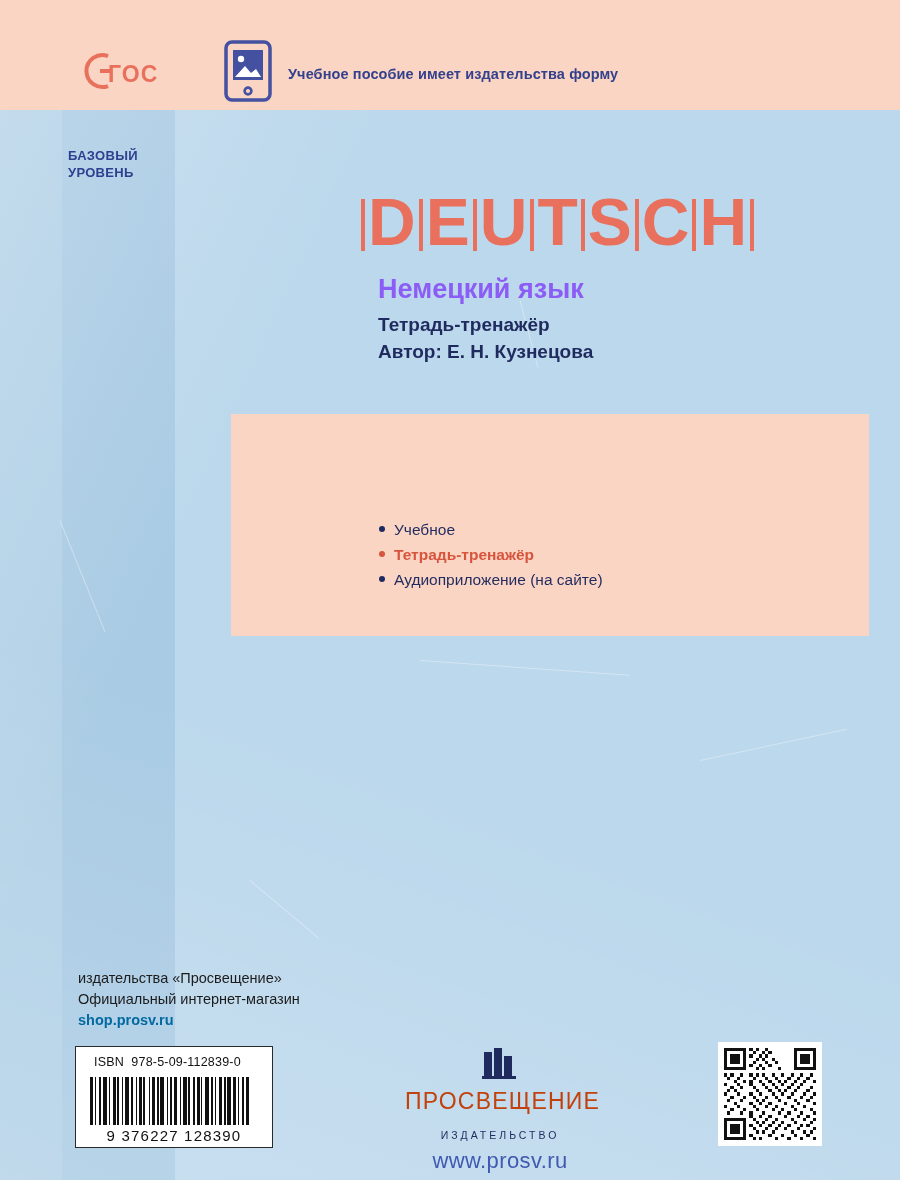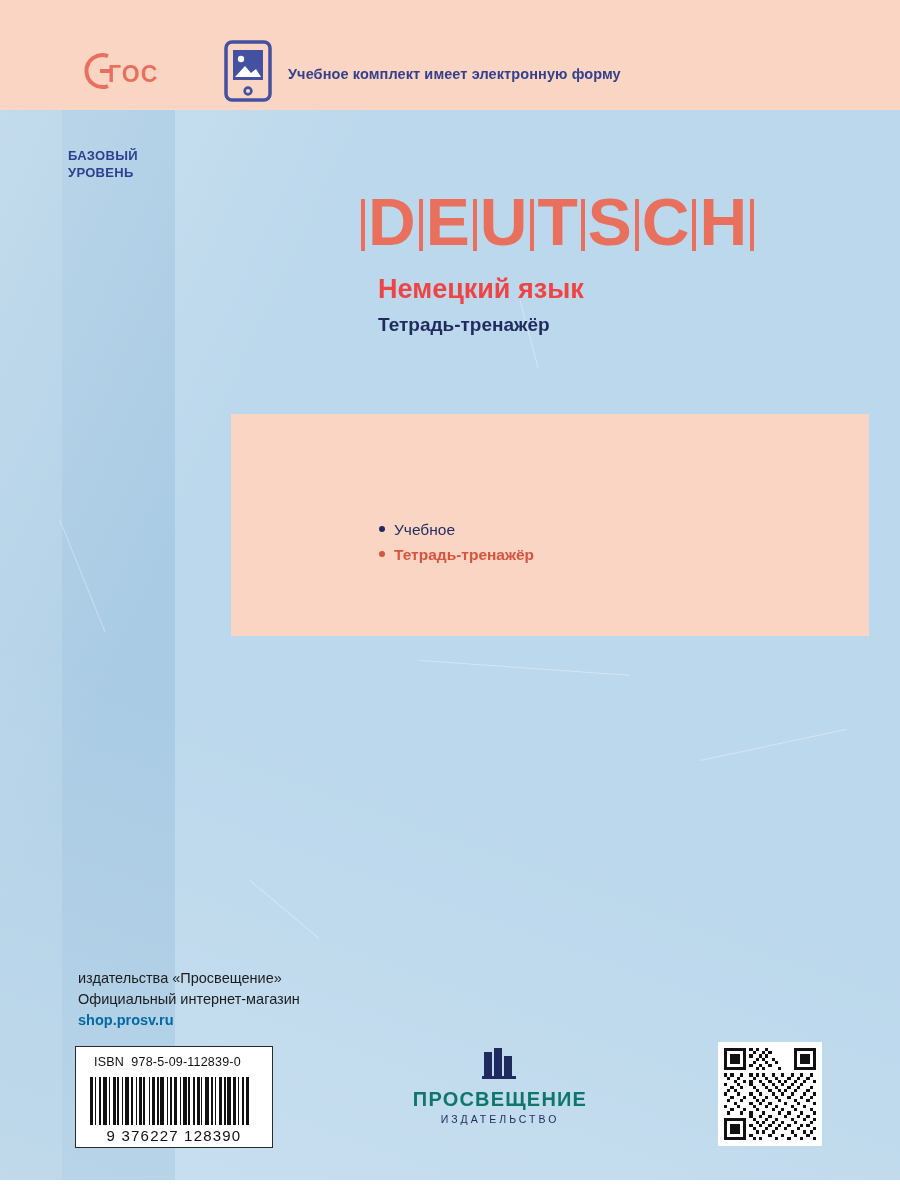--- a/index.html
+++ b/index.html
@@ -121,21 +121,21 @@
     height: 52px;
     background: #e8705c;
     vertical-align: -6px;
     margin: 0 3px;
   }
   .subtitle-ru {
     position: absolute;
     left: 378px; top: 274px;
     font-size: 27px;
     font-weight: bold;
-    color: #ef4444;
+    color: #8b5cf6;
   }
   .kind {
     position: absolute;
     left: 378px; top: 314px;
     font-size: 19px;
     font-weight: bold;
     color: #1f2a5e;
   }
   .author {
     position: absolute;
@@ -249,30 +249,30 @@
     position: absolute;
     left: 405px; top: 1046px;
     width: 190px;
     text-align: center;
   }
   .publisher-mark {
     width: 40px; height: 34px;
     margin: 0 auto 4px auto;
   }
   .publisher-name {
-    font-size: 20px;
-    color: #0f766e;
+    font-size: 23px;
+    color: #c2410c;
     letter-spacing: 1.2px;
-    font-weight: bold;
+    font-weight: normal;
   }
   .publisher-sub {
     font-size: 10.5px;
     color: #1f2a5e;
     letter-spacing: 3px;
-    margin-top: 2px;
+    margin-top: 14px;
   }
   .publisher-url {
     margin-top: 7px;
     font-size: 22px;
     color: #3f5ab0;
     letter-spacing: .4px;
   }
 
   
   .qr-box {
@@ -311,41 +311,46 @@
     <text x="30" y="34" font-family="Liberation Sans, sans-serif" font-size="23" font-weight="bold" fill="#e8705c" letter-spacing="1">ГОС</text>
   </svg>
 
   <svg class="ebook-badge-icon" viewBox="0 0 48 62">
     <rect x="2" y="2" width="44" height="58" rx="6" ry="6" fill="none" stroke="#4450a0" stroke-width="3.5"></rect>
     <rect x="9" y="10" width="30" height="30" fill="#4450a0"></rect>
     <circle cx="17" cy="19" r="3.2" fill="#ffffff"></circle>
     <path d="M11 37 L21 26 L27 33 L32 29 L37 37 Z" fill="#ffffff"></path>
     <circle cx="24" cy="51" r="3.4" fill="none" stroke="#4450a0" stroke-width="2.6"></circle>
   </svg>
-  <div class="ebook-text">Учебное комплект имеет электронную форму</div>
+  <div class="ebook-text">Учебное пособие имеет издательства форму</div>
 
   <div class="level-label">БАЗОВЫЙ УРОВЕНЬ</div>
 
   <div class="deutsch">
     <span class="bar"></span><span>D</span><span class="bar"></span><span>E</span><span class="bar"></span><span>U</span><span class="bar"></span><span>T</span><span class="bar"></span><span>S</span><span class="bar"></span><span>C</span><span class="bar"></span><span>H</span><span class="bar"></span>
   </div>
 
   <div class="subtitle-ru">Немецкий язык</div>
   <div class="kind">Тетрадь-тренажёр</div>
+  <div class="author">Автор: Е. Н. Кузнецова</div>
 
   <div class="kit-panel">
     <ul class="kit-list">
       <li>
         <span class="dot"></span>
         <span>Учебное</span>
       </li>
       <li class="current">
         <span class="dot"></span>
         <span>Тетрадь-тренажёр</span>
       </li>
+      <li>
+        <span class="dot"></span>
+        <span>Аудиоприложение (на сайте)</span>
+      </li>
     </ul>
   </div>
 
   <div class="shop-block">
     <div>издательства «Просвещение»</div>
     <div>Официальный интернет-магазин</div>
     <div class="shop-site">shop.prosv.ru</div>
   </div>
 
   <div class="isbn-box">
@@ -428,20 +433,21 @@
 
   <div class="publisher">
     <svg class="publisher-mark" viewBox="0 0 40 34">
       <path d="M4 30 L4 6 L12 6 L12 30 Z" fill="#1f2a5e"></path>
       <path d="M14 30 L14 2 L22 2 L22 30 Z" fill="#1f2a5e"></path>
       <path d="M24 30 L24 10 L32 10 L32 30 Z" fill="#1f2a5e"></path>
       <rect x="2" y="30" width="34" height="3" fill="#1f2a5e"></rect>
     </svg>
     <div class="publisher-name">ПРОСВЕЩЕНИЕ</div>
     <div class="publisher-sub">ИЗДАТЕЛЬСТВО</div>
+    <div class="publisher-url">www.prosv.ru</div>
   </div>
 
   <div class="qr-box">
     <svg class="qr-canvas" viewBox="0 0 29 29" shape-rendering="crispEdges">
       <rect width="29" height="29" fill="#ffffff"></rect>
       <g fill="#111111">
         <rect x="0" y="0" width="7" height="1"></rect>
           <rect x="0" y="6" width="7" height="1"></rect>
         <rect x="0" y="0" width="1" height="7"></rect>
           <rect x="6" y="0" width="1" height="7"></rect>

